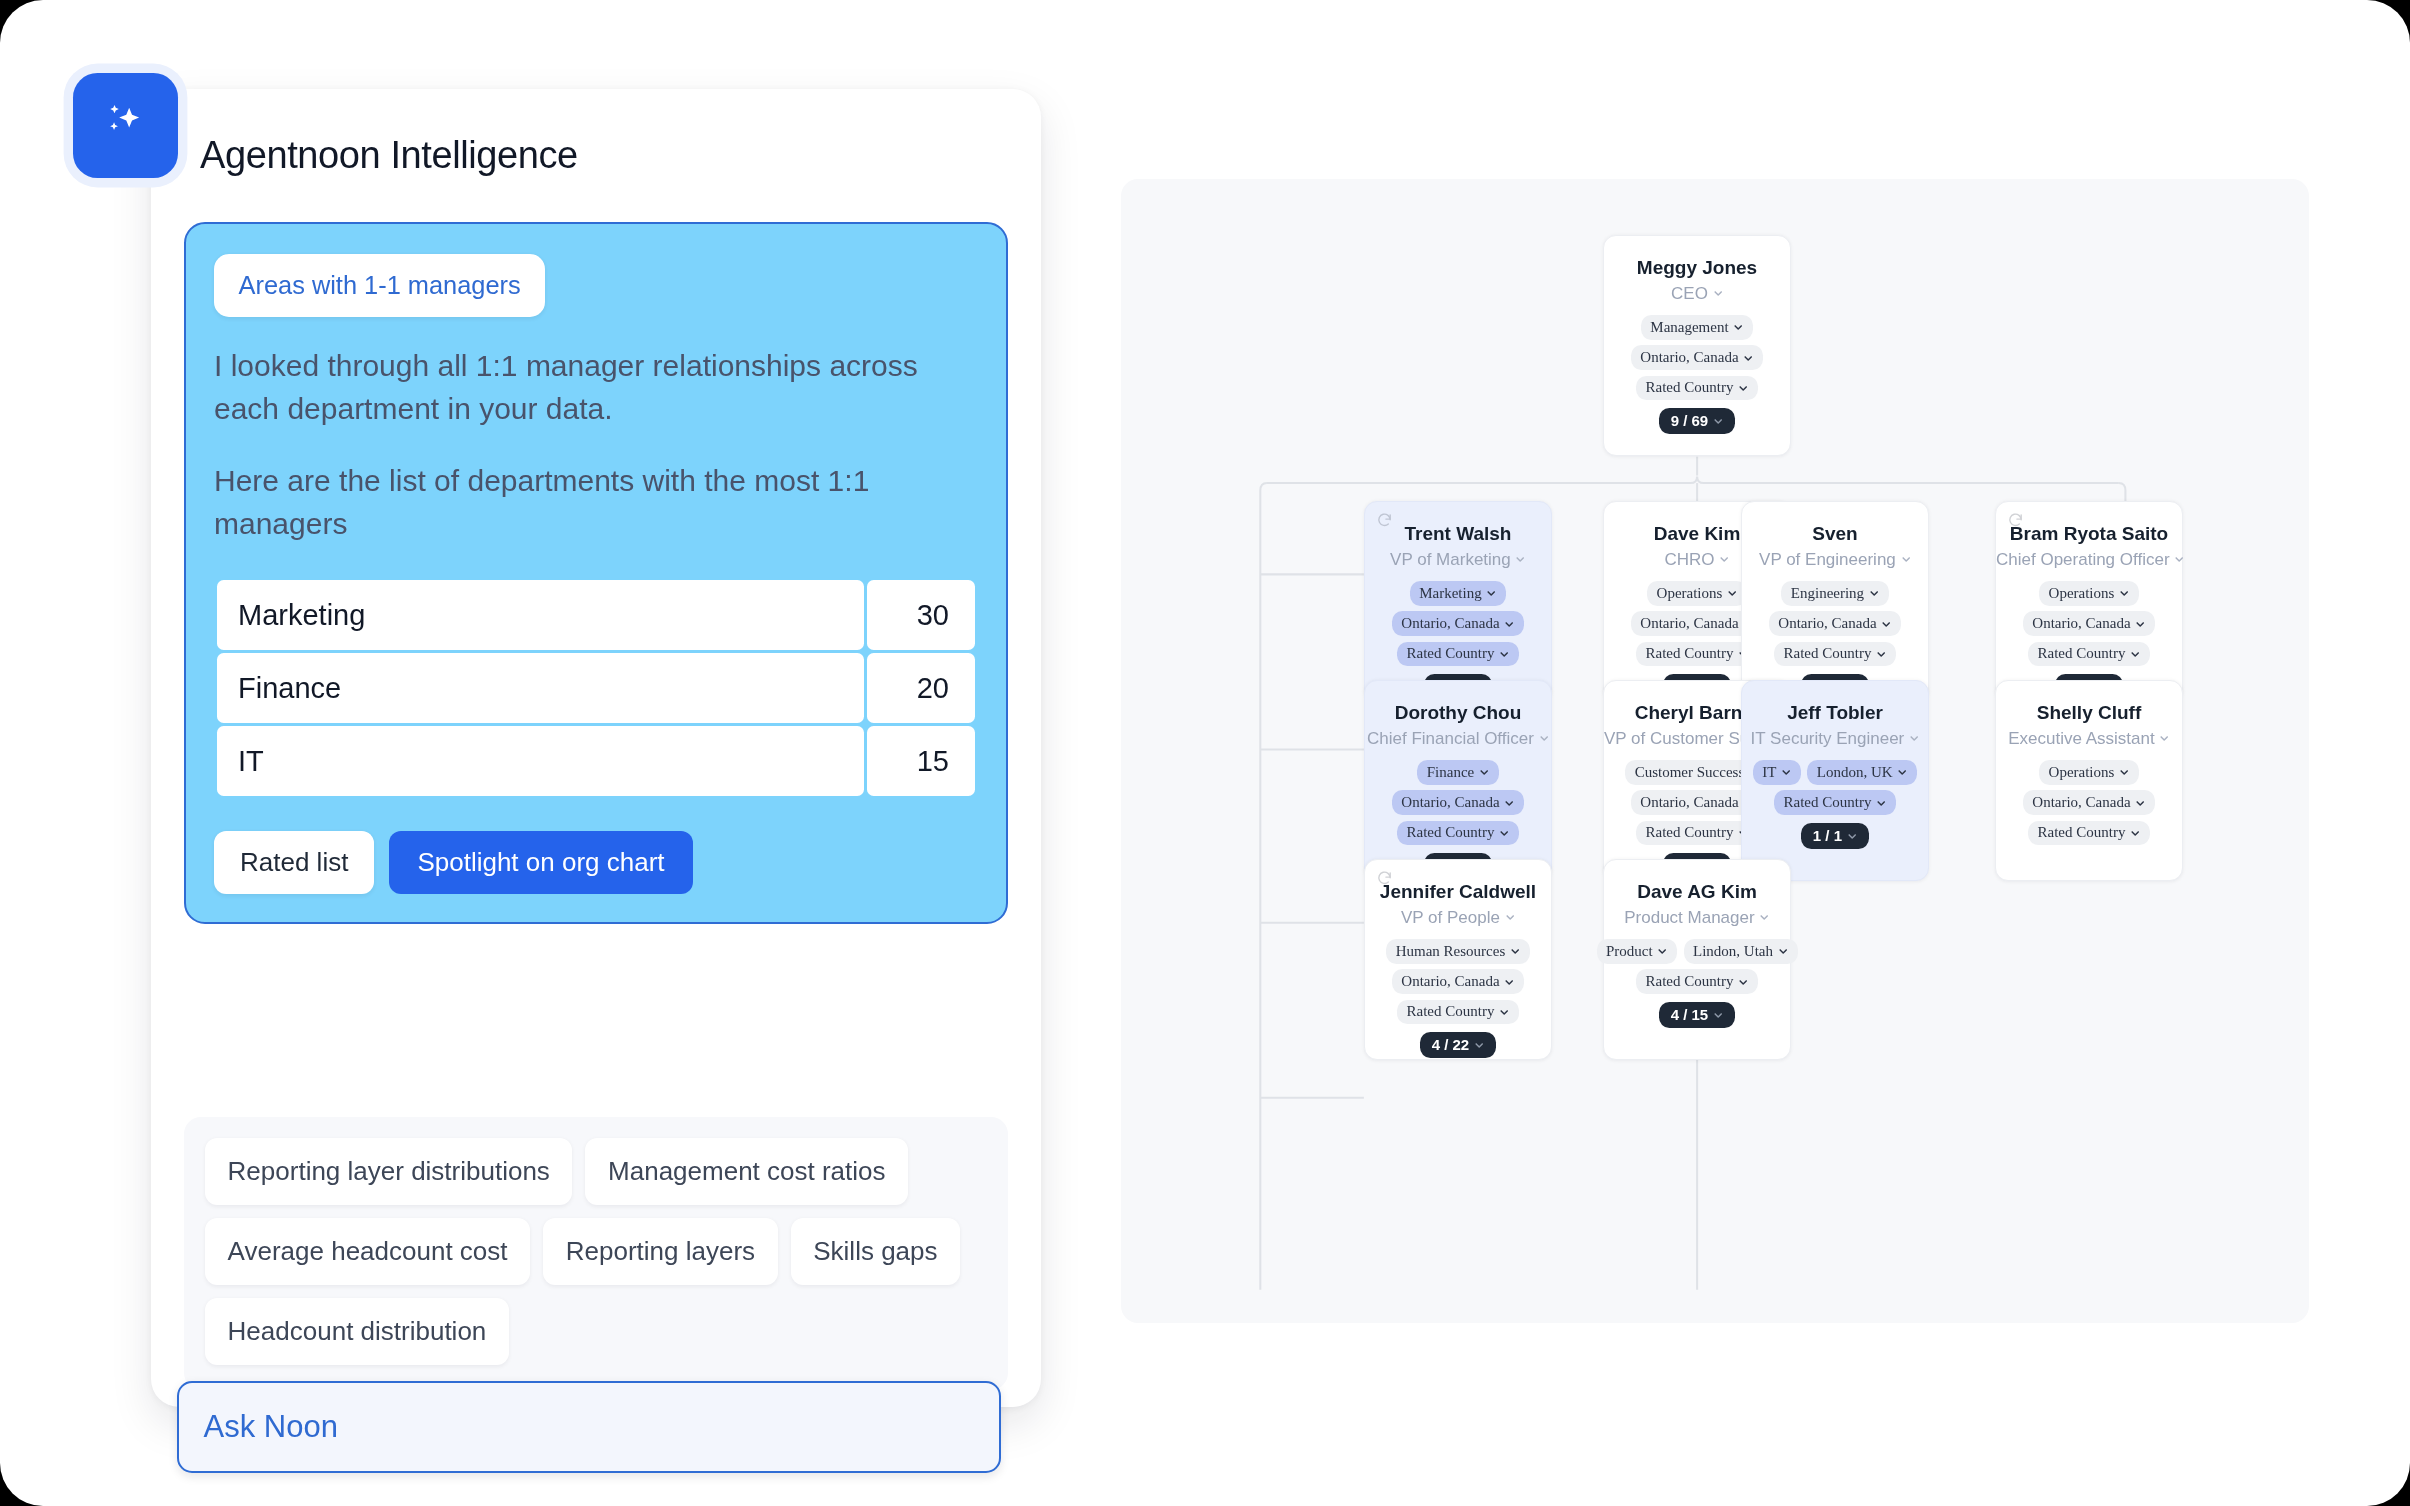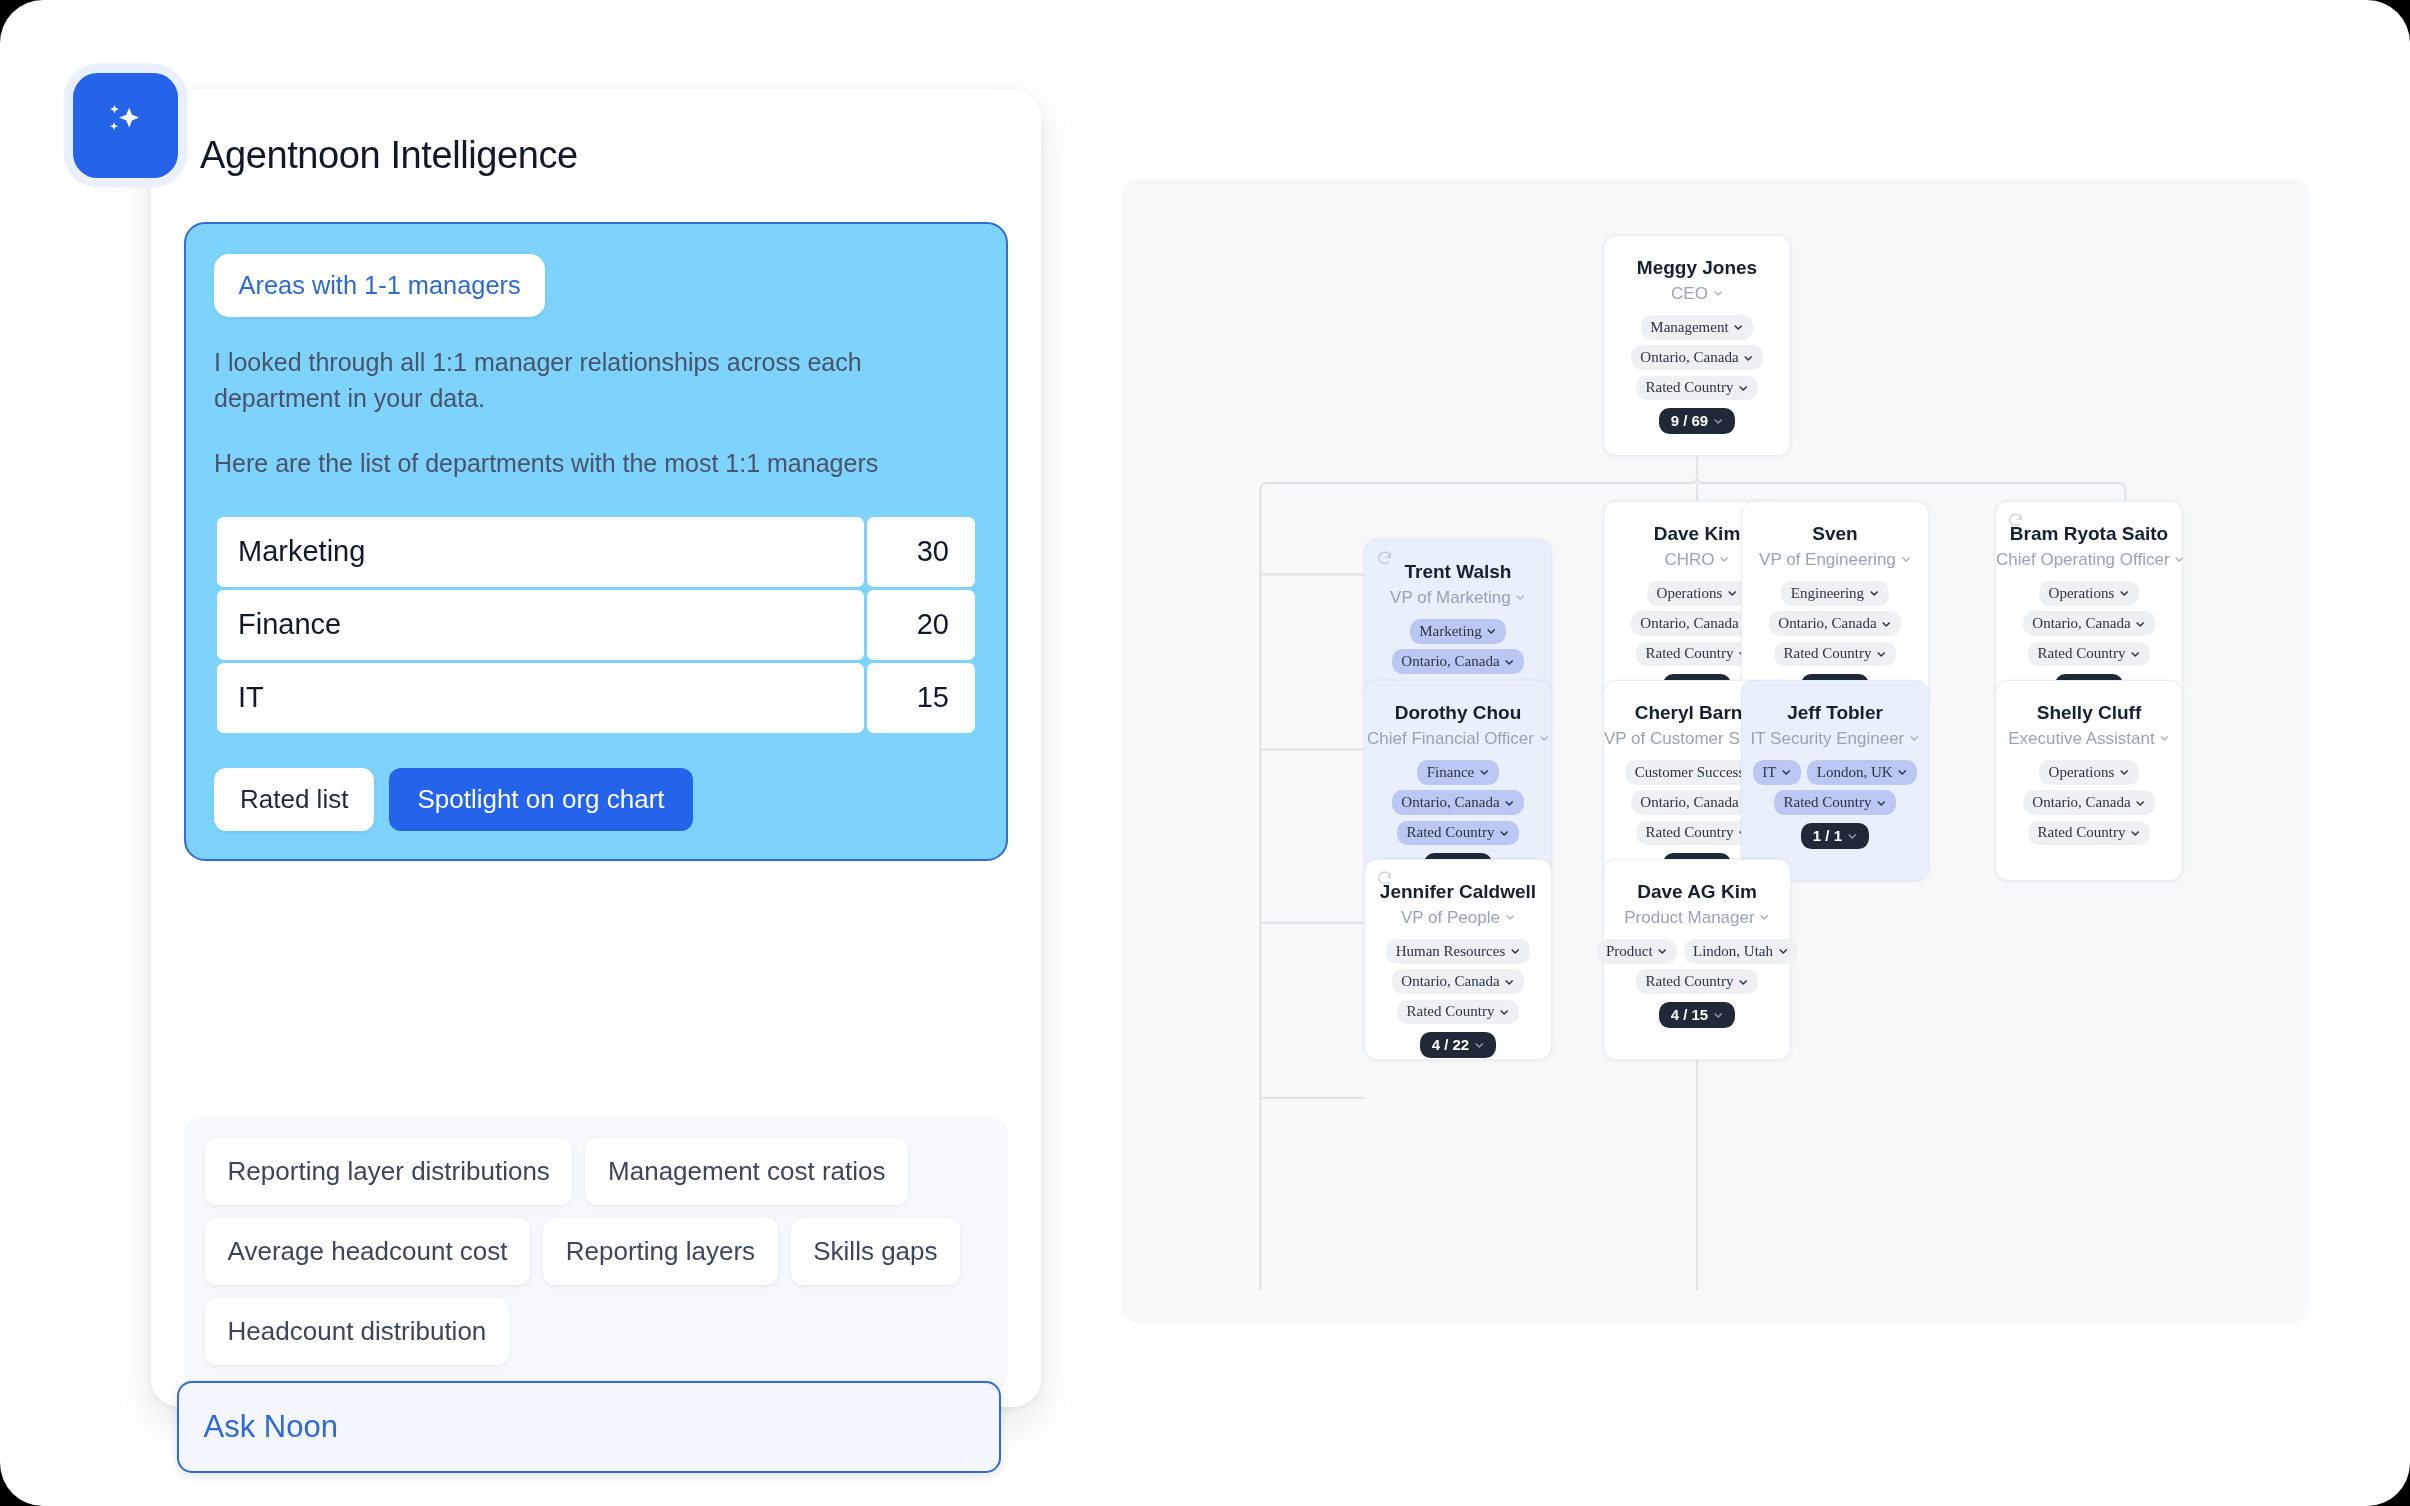--- a/index.html
+++ b/index.html
@@ -54,21 +54,21 @@
   #topic-chip {
     display: inline-block;
     background: #ffffff;
     border-radius: 15px;
     padding: 17px 24.5px;
     font-size: 25.4px; color: #2f6ad1; font-weight: 500;
     box-shadow: 0 1.9px 4.7px rgba(15,23,42,.07);
   }
   .answer-para {
     margin-top: 28px;
-    font-size: 25px; line-height: 1.42;
+    font-size: 30px; line-height: 1.42;
     color: #49536b; font-weight: 400;
   }
   .answer-para.second { margin-top: 30px; }
 
   #dept-table {
     margin-top: 32px;
     border-collapse: separate;
     border-spacing: 3.8px;
     width: 100%;
   }
@@ -323,21 +323,21 @@
               </span>
             </div>
           </div><div class="count-badge">
             <span>9 / 69</span>
             <span class="chev">
               <svg width="10.4" height="10.4" viewBox="0 0 12 12" fill="none" stroke="#8e98a8" stroke-width="1.7" stroke-linecap="round" stroke-linejoin="round">
                 <path d="M2.5 4.5 L6 8 L9.5 4.5"></path>
               </svg>
             </span>
           </div></div>
-        <div class="node highlight" style="left: 243px; top: 322px; width: 188px; height: 201px; margin-top: 38px;"><span class="refresh-ic"><svg viewBox="0 0 24 24" fill="none" stroke="#2c3444" stroke-width="2" stroke-linecap="round">
+        <div class="node highlight" style="left: 243px; top: 322px; width: 188px; height: 201px;"><span class="refresh-ic"><svg viewBox="0 0 24 24" fill="none" stroke="#2c3444" stroke-width="2" stroke-linecap="round">
               <path d="M20 11a8 8 0 1 0-2.6 5.9"></path>
               <path d="M20 4v6h-6"></path>
             </svg></span><div class="nm">Trent Walsh</div><div class="ti"><span>VP of Marketing</span> <span class="chev"><svg width="10.4" height="10.4" viewBox="0 0 12 12" fill="none" stroke="#aab2c2" stroke-width="1.7" stroke-linecap="round" stroke-linejoin="round">
                 <path d="M2.5 4.5 L6 8 L9.5 4.5"></path>
               </svg></span></div><div class="tag-rows">
             <div class="tag-row">
               <span class="tag">
                 <span>Marketing</span>
                 <span class="chev">
                   <svg width="10.4" height="10.4" viewBox="0 0 12 12" fill="none" stroke="#2c3444" stroke-width="1.7" stroke-linecap="round" stroke-linejoin="round">

